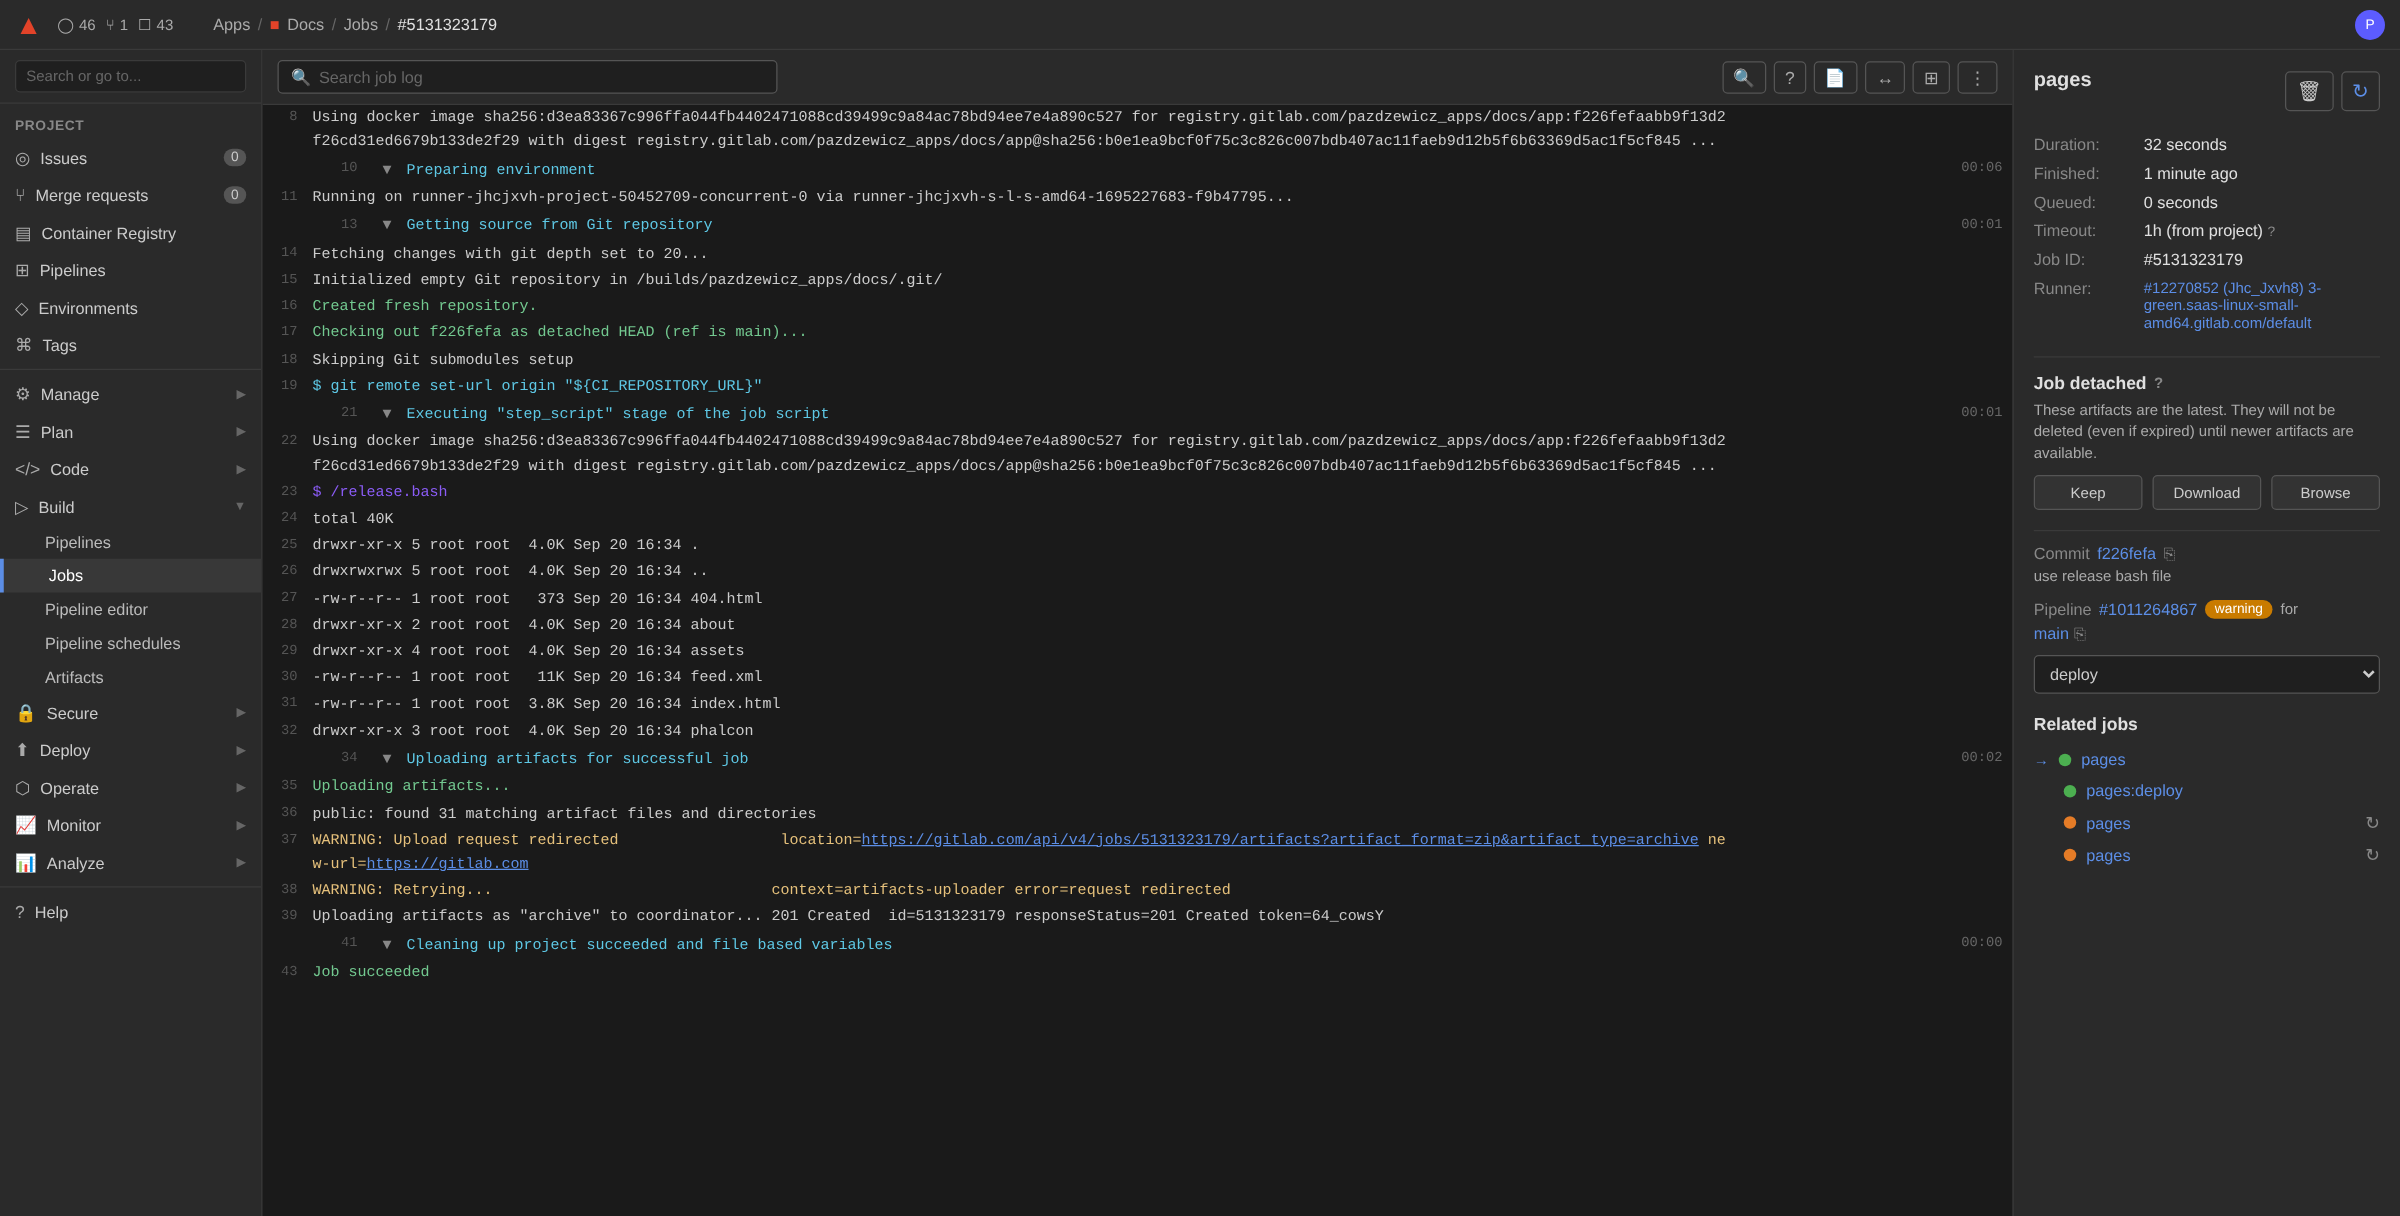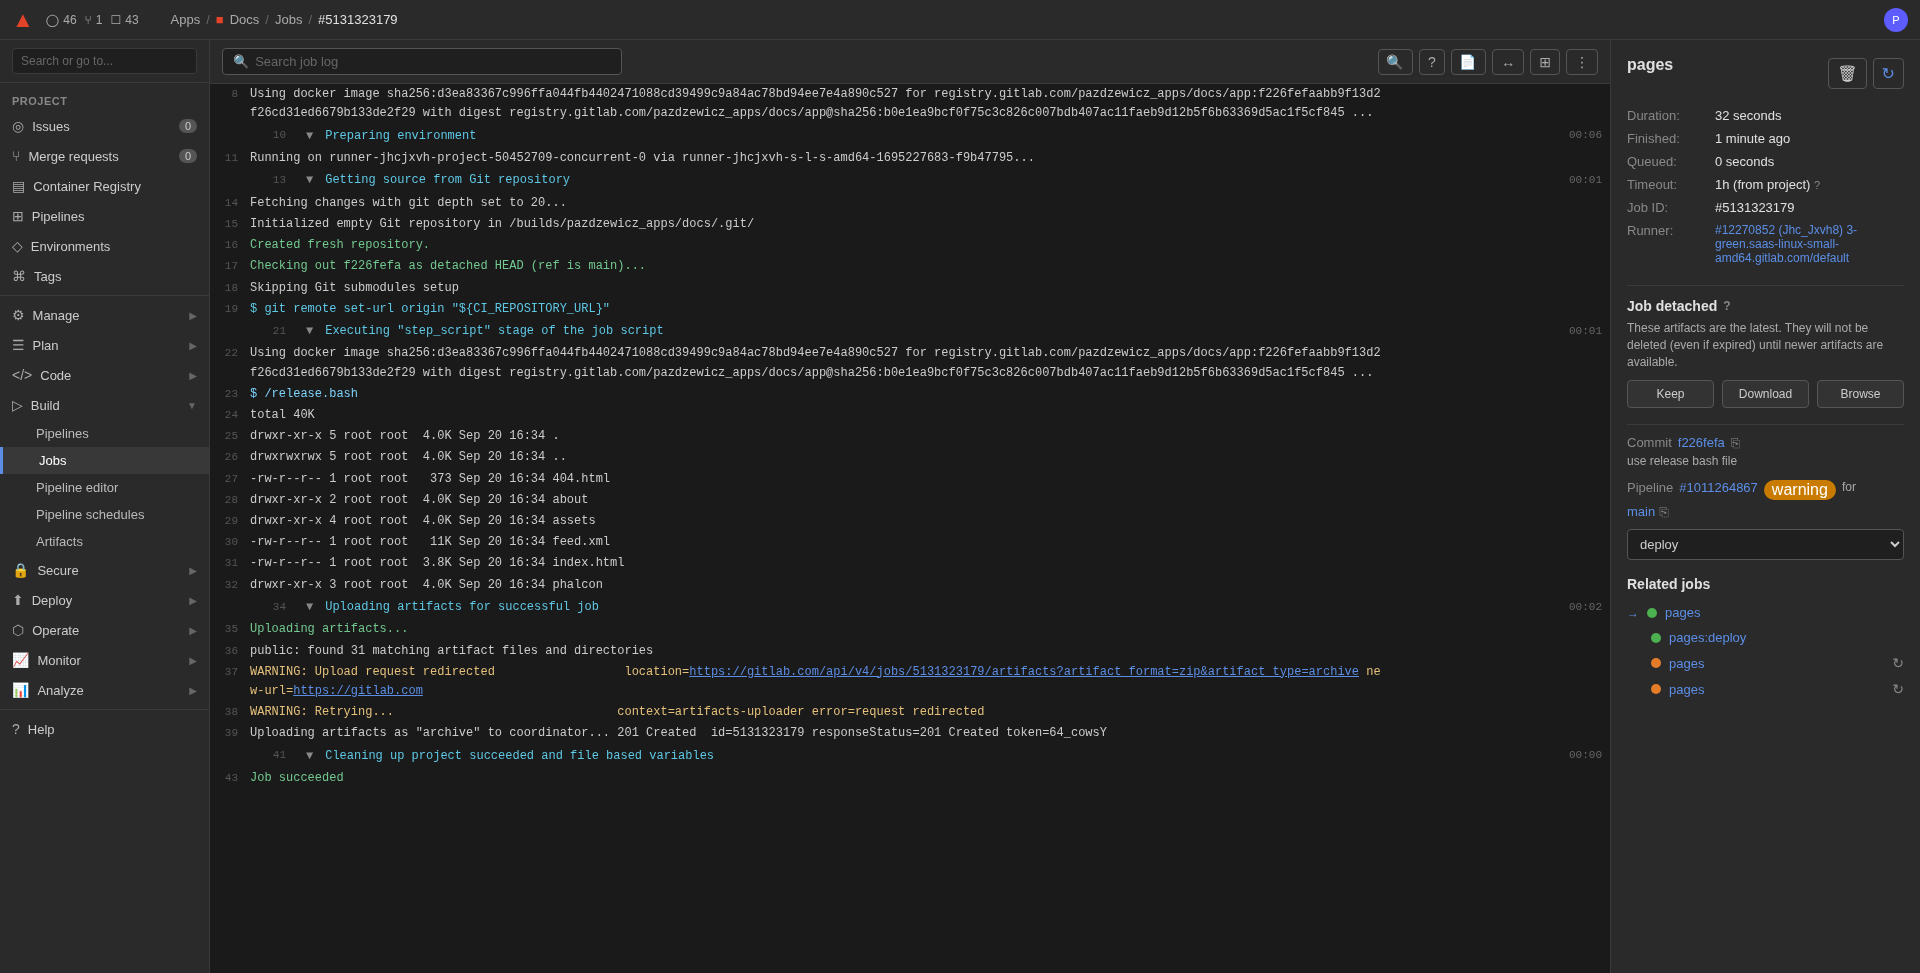--- a/index.html
+++ b/index.html
@@ -86,21 +86,21 @@
     .artifact-buttons { display: flex; gap: 8px; margin-bottom: 16px; }
     .artifact-btn { flex: 1; background: #333; border: 1px solid #555; color: #ccc; padding: 6px 8px; border-radius: 4px; cursor: pointer; font-size: 12px; text-align: center; }
 
     .commit-row { display: flex; align-items: center; gap: 6px; margin-bottom: 4px; font-size: 13px; }
     .commit-hash { color: #5c8ee6; }
     .copy-icon { color: #888; cursor: pointer; font-size: 12px; }
     .commit-msg { color: #aaa; font-size: 12px; margin-bottom: 12px; }
 
     .pipeline-row { display: flex; gap: 6px; margin-bottom: 4px; font-size: 13px; flex-wrap: wrap; }
     .pipeline-link { color: #5c8ee6; }
-    .badge-warning { background: #c97b00; color: #fff; border-radius: 10px; padding: 1px 8px; font-size: 16px; }
+    .badge-warning { background: #c97b00; color: #fff; border-radius: 10px; padding: 1px 8px; font-size: 11px; }
     .pipeline-for { color: #aaa; font-size: 12px; }
     .branch-name { color: #5c8ee6; }
 
     .stage-select { width: 100%; background: #1f1f1f; border: 1px solid #555; color: #ccc; padding: 6px 8px; border-radius: 4px; font-size: 13px; margin-bottom: 16px; cursor: pointer; }
 
     .related-jobs-title { font-size: 14px; font-weight: 600; color: #e0e0e0; margin-bottom: 8px; }
     .related-job-item { display: flex; align-items: center; gap: 8px; padding: 5px 0; font-size: 13px; }
     .related-job-item .arrow { color: #5c8ee6; font-size: 12px; }
     .related-job-item .dot-green { width: 10px; height: 10px; border-radius: 50%; background: #4caf50; display: inline-block; }
     .related-job-item .dot-orange { width: 10px; height: 10px; border-radius: 50%; background: #e57c27; display: inline-block; }
@@ -378,21 +378,21 @@
       <span class="ts">00:01</span>
     </div>
 
     <div class="log-line">
       <span class="log-line-num">22</span>
       <span class="log-line-content">Using docker image sha256:d3ea83367c996ffa044fb4402471088cd39499c9a84ac78bd94ee7e4a890c527 for registry.gitlab.com/pazdzewicz_apps/docs/app:f226fefaabb9f13d2<br>f26cd31ed6679b133de2f29 with digest registry.gitlab.com/pazdzewicz_apps/docs/app@sha256:b0e1ea9bcf0f75c3c826c007bdb407ac11faeb9d12b5f6b63369d5ac1f5cf845 ...</span>
     </div>
 
     <div class="log-line">
       <span class="log-line-num">23</span>
-      <span class="log-line-content" style="color:#7dd3fc;">$ /release.bash</span>
+      <span class="log-line-content" style="color:#8b5cf6;">$ /release.bash</span>
     </div>
 
     <div class="log-line">
       <span class="log-line-num">24</span>
       <span class="log-line-content">total 40K</span>
     </div>
 
     <div class="log-line">
       <span class="log-line-num">25</span>
       <span class="log-line-content">drwxr-xr-x 5 root root  4.0K Sep 20 16:34 .</span>

